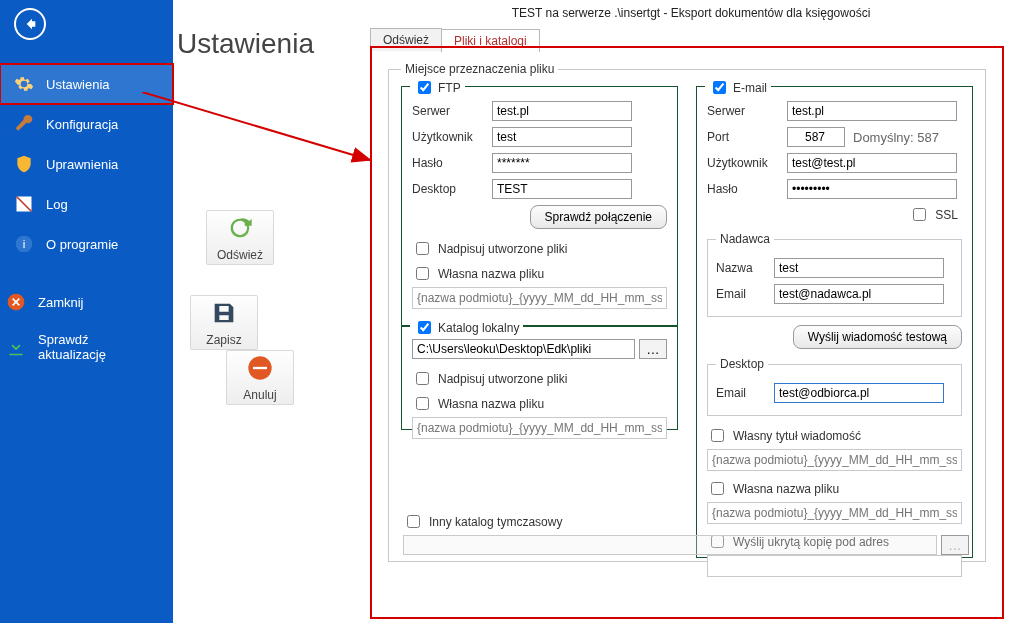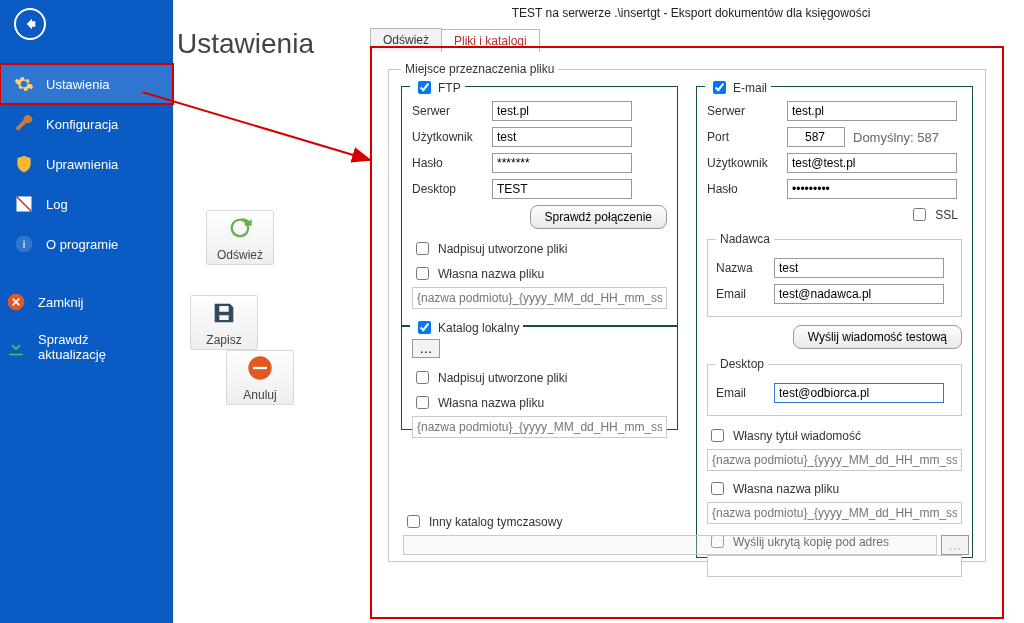--- a/index.html
+++ b/index.html
@@ -377,20 +377,21 @@
           </div>
           <input class="ghost" disabled="" placeholder="{nazwa podmiotu}_{yyyy_MM_dd_HH_mm_ss}" style="">
         </div>
 
         <div class="subgroup" style="height:104px">
           <span class="sg-legend">
             <input type="checkbox" checked="" style="">
             <span>Katalog lokalny</span>
           </span>
           <div class="pathrow" style="margin-top:4px">
+            <input type="text" value="C:\Users\leoku\Desktop\Edk\pliki" style="">
             <button>…</button>
           </div>
           <div class="chk-line" style="margin-top:10px">
             <input type="checkbox" style="">
             <span>Nadpisuj utworzone pliki</span>
           </div>
           <div class="chk-line">
             <input type="checkbox" style="">
             <span>Własna nazwa pliku</span>
           </div>

